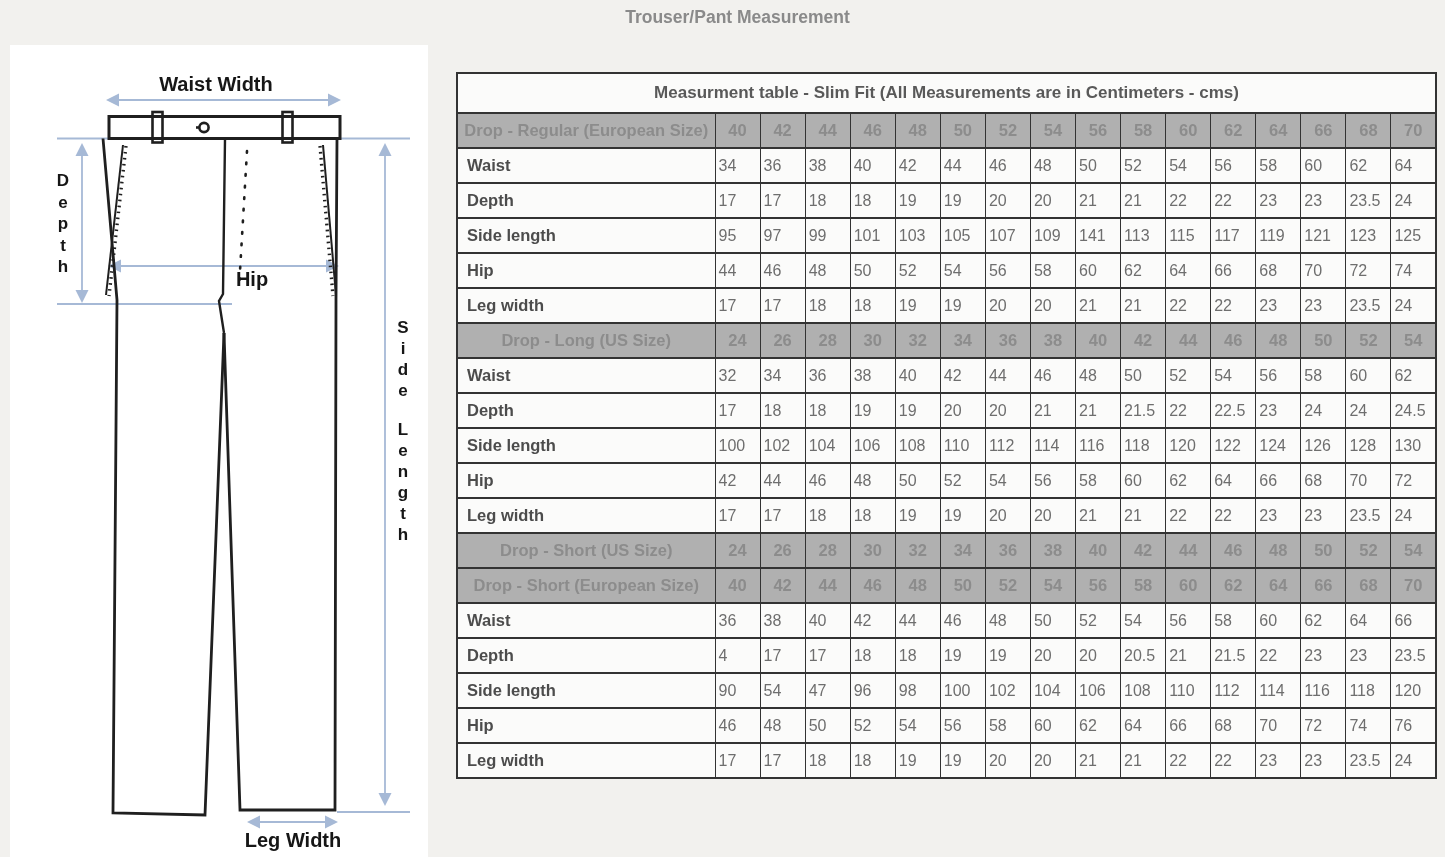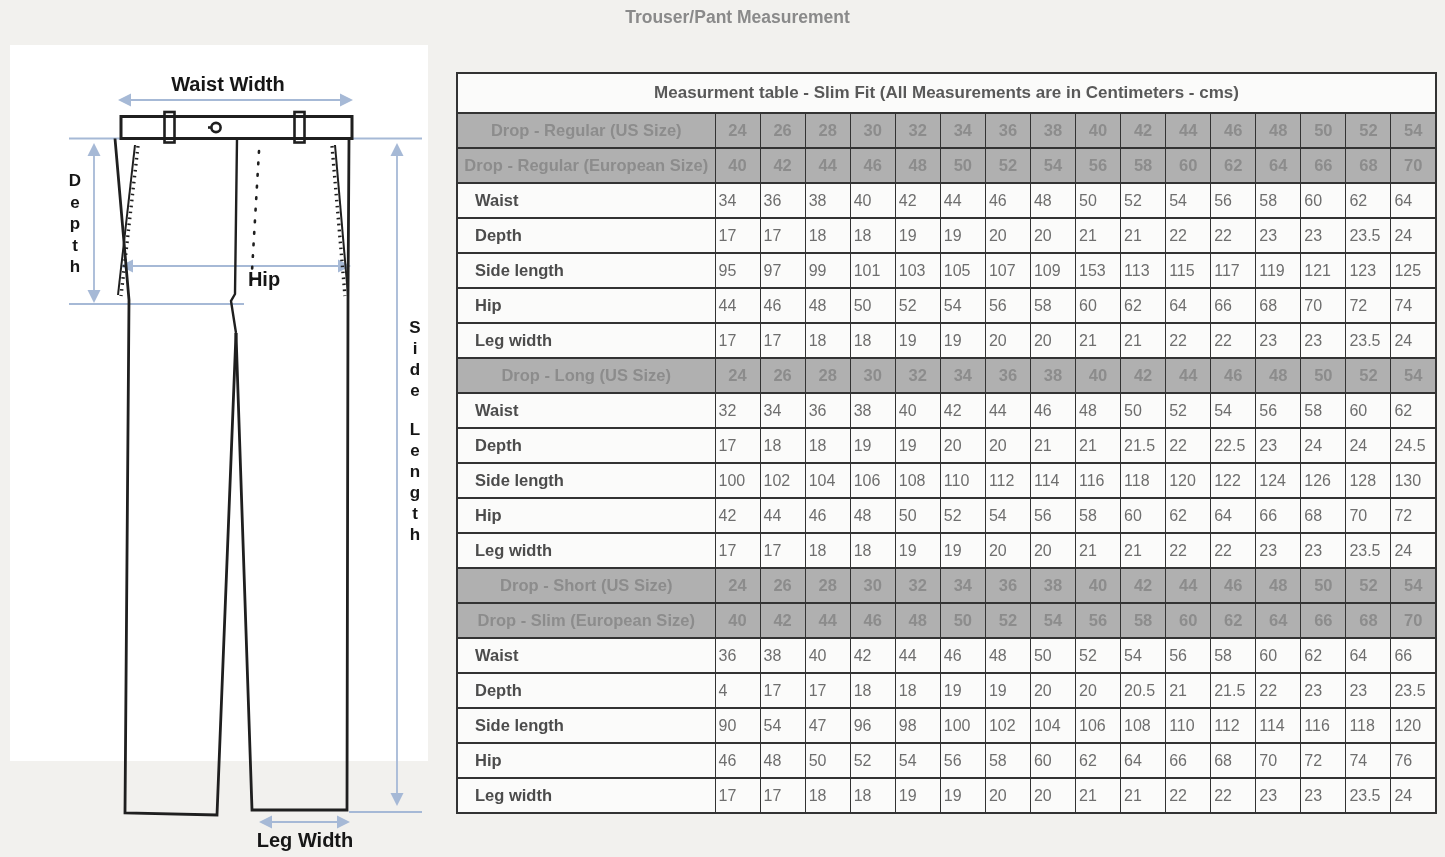--- a/index.html
+++ b/index.html
@@ -9,23 +9,22 @@
     background:#f2f1ee;
     font-family:"Liberation Sans","DejaVu Sans",sans-serif;
   }
   .page-title {
     position:absolute; top:7px; left:0; width:1445px;
     text-align:center; padding-left:30px;
     font-size:17.5px; font-weight:bold; color:#8a8a8a;
   }
   
   .diagram-panel {
-    position:absolute; left:10px; top:45px; width:418px; height:716px;
+    position:absolute; left:10px; top:45px; width:418px; height:812px;
     background:#ffffff;
-    padding-left:12px;
   }
   .diagram-panel svg { display:block; }
   .outline { stroke:#1f1f1f; fill:none; }
   .arrow, .guide { stroke:var(--arrow-color,#a6b9d6); fill:none; stroke-width:1.8; }
   #ah path { fill:var(--arrow-color,#a6b9d6); }
   .dlabel { font:bold 20px "Liberation Sans","DejaVu Sans",sans-serif; fill:#161616; }
   .vletters text { font:bold 17px "Liberation Sans","DejaVu Sans",sans-serif; fill:#161616; text-anchor:middle; }
   
   .mtable {
     position:absolute; left:456px; top:72px; width:981px;
@@ -39,21 +38,21 @@
   .mtable td { border-left:1px solid #333333; overflow:hidden; white-space:nowrap; vertical-align:middle; }
   .mtable td:first-child { border-left:none; }
   .title-row td {
     text-align:center; font-weight:bold; font-size:17px; color:#595959;
     background:#fbfbfa;
   }
   .drop td {
     background:var(--header-bg,#b0b0b0); color:#8c8c8c;
     font-weight:bold; font-size:16.5px; text-align:center;
   }
-  .m-lbl { font-weight:bold; color:#4c4c4c; font-size:16.5px; text-align:left; padding-left:17px; }
+  .m-lbl { font-weight:bold; color:#4c4c4c; font-size:16.5px; text-align:left; padding-left:9px; }
   .m-val { color:#6e6e6e; font-size:16px; text-align:left; padding-left:3px; }
 </style>
 </head>
 <body>
 
 <div class="page-title">Trouser/Pant Measurement</div>
 
 <div class="diagram-panel">
   <svg width="418" height="812" viewBox="0 0 418 812" xmlns="http://www.w3.org/2000/svg">
     <defs>
@@ -131,39 +130,20 @@
       <col>
       <col>
       <col>
       <col>
       <col>
   </colgroup>
   <tbody>
     <tr class="title-row">
       <td colspan="17">Measurment table - Slim Fit (All Measurements are in Centimeters - cms)</td>
     </tr>
-  <tr class="drop">
-        <td class="drop-lbl">Drop - Regular (US Size)</td>
-        <td class="drop-num">24</td>
-        <td class="drop-num">26</td>
-        <td class="drop-num">28</td>
-        <td class="drop-num">30</td>
-        <td class="drop-num">32</td>
-        <td class="drop-num">34</td>
-        <td class="drop-num">36</td>
-        <td class="drop-num">38</td>
-        <td class="drop-num">40</td>
-        <td class="drop-num">42</td>
-        <td class="drop-num">44</td>
-        <td class="drop-num">46</td>
-        <td class="drop-num">48</td>
-        <td class="drop-num">50</td>
-        <td class="drop-num">52</td>
-        <td class="drop-num">54</td>
-      </tr>
       <tr class="drop">
         <td class="drop-lbl">Drop - Regular (European Size)</td>
         <td class="drop-num">40</td>
         <td class="drop-num">42</td>
         <td class="drop-num">44</td>
         <td class="drop-num">46</td>
         <td class="drop-num">48</td>
         <td class="drop-num">50</td>
         <td class="drop-num">52</td>
         <td class="drop-num">54</td>
@@ -217,21 +197,21 @@
       <tr class="brow">
         <td class="m-lbl">Side length</td>
         <td class="m-val">95</td>
         <td class="m-val">97</td>
         <td class="m-val">99</td>
         <td class="m-val">101</td>
         <td class="m-val">103</td>
         <td class="m-val">105</td>
         <td class="m-val">107</td>
         <td class="m-val">109</td>
-        <td class="m-val">153</td>
+        <td class="m-val">141</td>
         <td class="m-val">113</td>
         <td class="m-val">115</td>
         <td class="m-val">117</td>
         <td class="m-val">119</td>
         <td class="m-val">121</td>
         <td class="m-val">123</td>
         <td class="m-val">125</td>
       </tr>
       <tr class="brow">
         <td class="m-lbl">Hip</td>
@@ -398,21 +378,21 @@
         <td class="drop-num">40</td>
         <td class="drop-num">42</td>
         <td class="drop-num">44</td>
         <td class="drop-num">46</td>
         <td class="drop-num">48</td>
         <td class="drop-num">50</td>
         <td class="drop-num">52</td>
         <td class="drop-num">54</td>
       </tr>
       <tr class="drop">
-        <td class="drop-lbl">Drop - Slim (European Size)</td>
+        <td class="drop-lbl">Drop - Short (European Size)</td>
         <td class="drop-num">40</td>
         <td class="drop-num">42</td>
         <td class="drop-num">44</td>
         <td class="drop-num">46</td>
         <td class="drop-num">48</td>
         <td class="drop-num">50</td>
         <td class="drop-num">52</td>
         <td class="drop-num">54</td>
         <td class="drop-num">56</td>
         <td class="drop-num">58</td>

